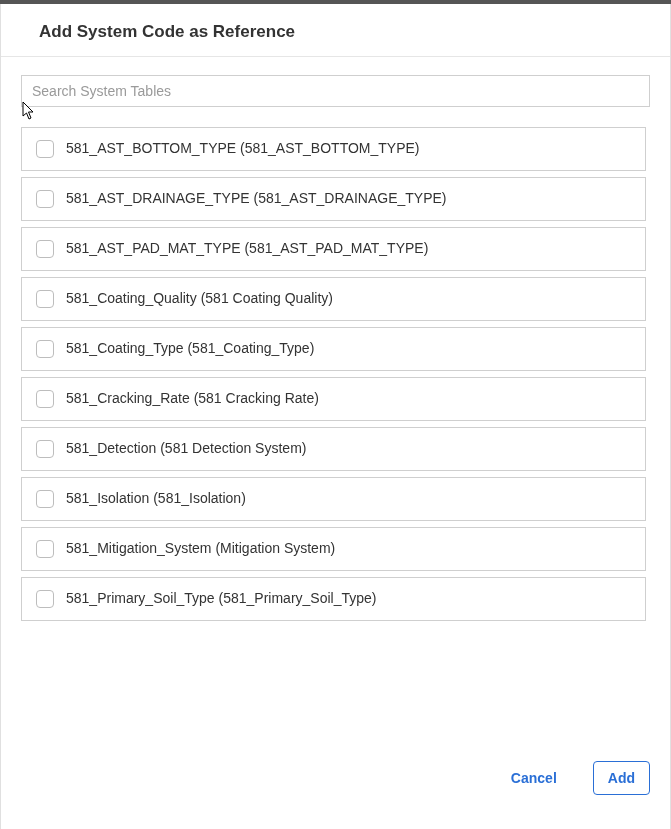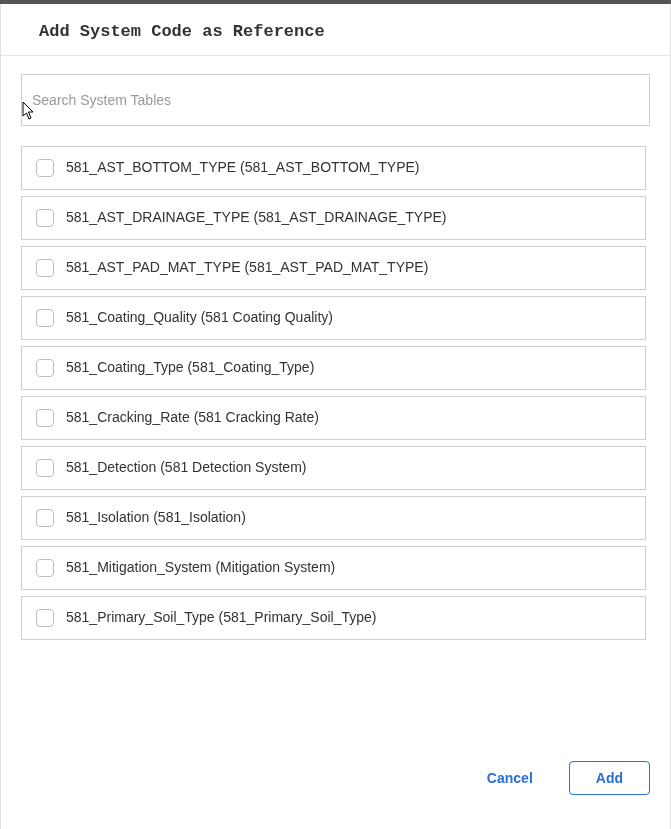--- a/index.html
+++ b/index.html
@@ -25,35 +25,34 @@
     border-right: 1px solid #e0e0e0;
   }
   .header {
     padding: 18px 24px 14px 38px;
     border-bottom: 1px solid #e6e6e6;
   }
   .header h1 {
     font-size: 17px;
     font-weight: 600;
     color: #333;
-    font-family: Liberation Mono, monospace;
   }
   .body {
     flex: 1;
     padding: 18px 20px 0 20px;
     display: flex;
     flex-direction: column;
     min-height: 0;
   }
   .search-wrap {
     margin-bottom: 20px;
   }
   .search-input {
     width: 100%;
-    height: 52px;
+    height: 32px;
     border: 1px solid #cfcfcf;
     padding: 0 10px;
     font-size: 14px;
     color: #333;
     outline: none;
   }
   .search-input::placeholder {
     color: #9a9a9a;
   }
   .list-scroll {
@@ -114,21 +113,21 @@
     padding: 8px 6px;
   }
   .btn-add {
     color: #2a6fd6;
     font-size: 14px;
     font-weight: 600;
     cursor: pointer;
     border: 1.5px solid #2a6fd6;
     background: #fff;
     border-radius: 4px;
-    padding: 8px 26px;
+    padding: 8px 14px;
   }
   .cursor {
     position: absolute;
     left: 22px;
     top: 101px;
     width: 16px;
     height: 20px;
     pointer-events: none;
     z-index: 100;
   }

